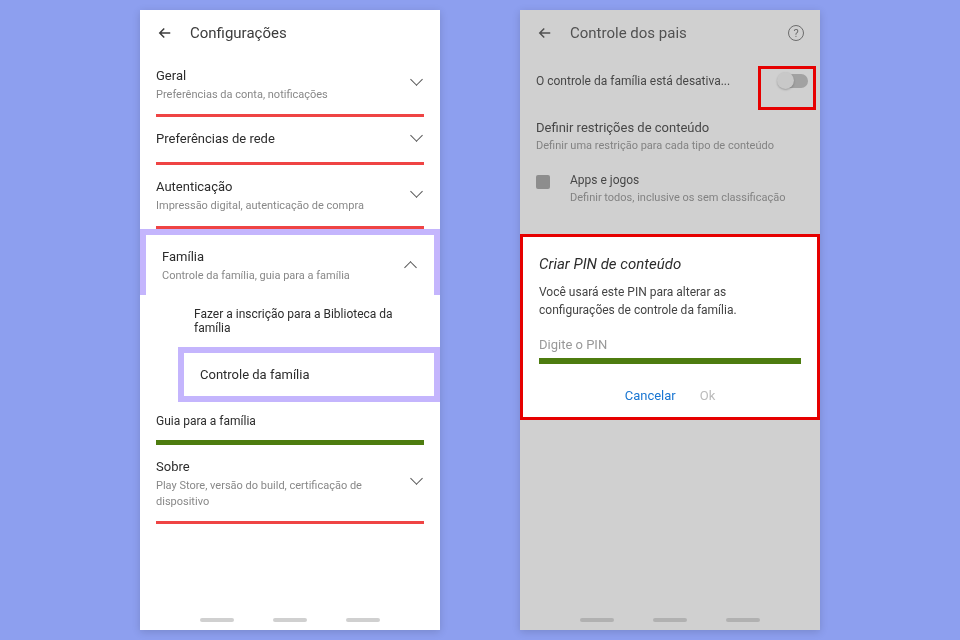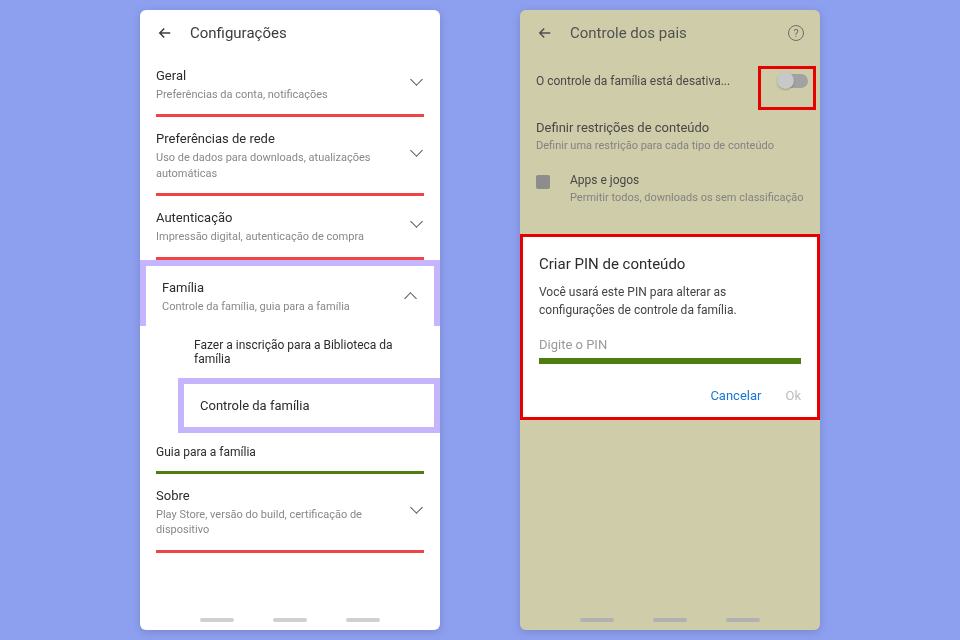--- a/index.html
+++ b/index.html
@@ -9,26 +9,26 @@
       width: 960px;
       height: 640px;
       display: flex;
       gap: 80px;
       padding: 10px 140px 10px 140px;
     }
     .phone {
       width: 300px;
       height: 620px;
       background: #fff;
-      border-radius: 6px;
+      border-radius: 0;
       overflow: hidden;
       position: relative;
       box-shadow: 0 2px 8px rgba(0,0,0,0.15);
     }
-    .phone.shaded { background: #fef9c3; }
+    .phone.shaded { background: #ffffff; }
     .header {
       display: flex;
       align-items: center;
       padding: 14px 16px 12px;
       gap: 16px;
     }
     .back-arrow {
       width: 18px;
       height: 18px;
       flex-shrink: 0;
@@ -140,37 +140,38 @@
       padding: 0;
     }
     .dialog {
       background: #fff;
       padding: 18px 16px 14px;
     }
     .dialog-title {
       font-size: 15px;
       color: #2c2c2c;
       margin-bottom: 10px;
+      font-style: italic;
     }
     .dialog-body {
       font-size: 12px;
       color: #444;
       line-height: 1.5;
       margin-bottom: 18px;
     }
     .pin-input {
       font-size: 13px;
       color: #999;
       padding-bottom: 6px;
       border-bottom: 6px solid #4d7c0f;
       margin-bottom: 24px;
     }
     .dialog-actions {
       display: flex;
-      justify-content: flex-end;
+      justify-content: center;
       gap: 24px;
       font-size: 13px;
     }
     .dialog-btn-cancel { color: #1976d2; }
     .dialog-btn-ok { color: #bbb; }
     .chevron-down::before {
       content: '';
       display: block;
       width: 8px;
       height: 8px;
@@ -248,21 +249,20 @@
   </div>
 
   <div class="section section-margin">
     <div class="section-title">Geral</div>
     <div class="section-sub">Preferências da conta, notificações</div>
     <span class="chevron chevron-down"></span>
   </div>
 
   <div class="section section-margin">
     <div class="section-title">Preferências de rede</div>
-    <div class="section-sub">Uso de dados para downloads, atualizações automáticas</div>
     <span class="chevron chevron-down"></span>
   </div>
 
   <div class="section section-margin">
     <div class="section-title">Autenticação</div>
     <div class="section-sub">Impressão digital, autenticação de compra</div>
     <span class="chevron chevron-down"></span>
   </div>
 
   <div class="section no-border redbox">
@@ -272,21 +272,21 @@
   </div>
 
   <div class="sub-item">
     <div>Fazer a inscrição para a Biblioteca da família</div>
   </div>
 
   <div class="sub-item redbox" style="padding-top:14px;padding-bottom:14px;">
     <div style="font-size:13px;">Controle da família</div>
   </div>
 
-  <div class="sub-item" style="border-bottom:3px solid #4d7c0f; margin: 0 16px; padding-left:0;padding-right:0;">
+  <div class="sub-item" style="border-bottom:5px solid #4d7c0f; margin: 0 16px; padding-left:0;padding-right:0;">
     <div>Guia para a família</div>
   </div>
 
   <div class="section section-margin">
     <div class="section-title">Sobre</div>
     <div class="section-sub">Play Store, versão do build, certificação de dispositivo</div>
     <span class="chevron chevron-down"></span>
   </div>
 
   <div class="bottom-nav">
@@ -319,21 +319,21 @@
 
   <div class="phone2-row">
     <div class="phone2-label">Definir restrições de conteúdo</div>
     <div class="phone2-sub">Definir uma restrição para cada tipo de conteúdo</div>
   </div>
 
   <div class="apps-row">
     <div class="apps-icon"></div>
     <div>
       <div class="phone2-label" style="font-size:12px;">Apps e jogos</div>
-      <div class="phone2-sub">Permitir todos, downloads os sem classificação</div>
+      <div class="phone2-sub">Definir todos, inclusive os sem classificação</div>
     </div>
   </div>
 
   <div class="dialog-wrap">
     <div class="dialog-redbox">
       <div class="dialog">
         <div class="dialog-title">Criar PIN de conteúdo</div>
         <div class="dialog-body">Você usará este PIN para alterar as configurações de controle da família.</div>
         <div class="pin-input">Digite o PIN</div>
         <div class="dialog-actions">

